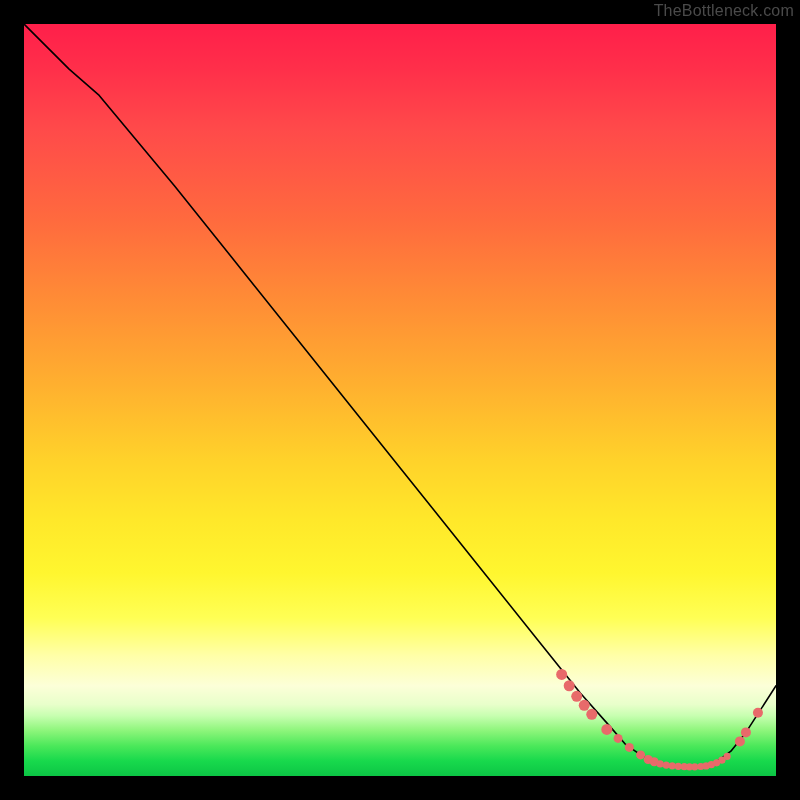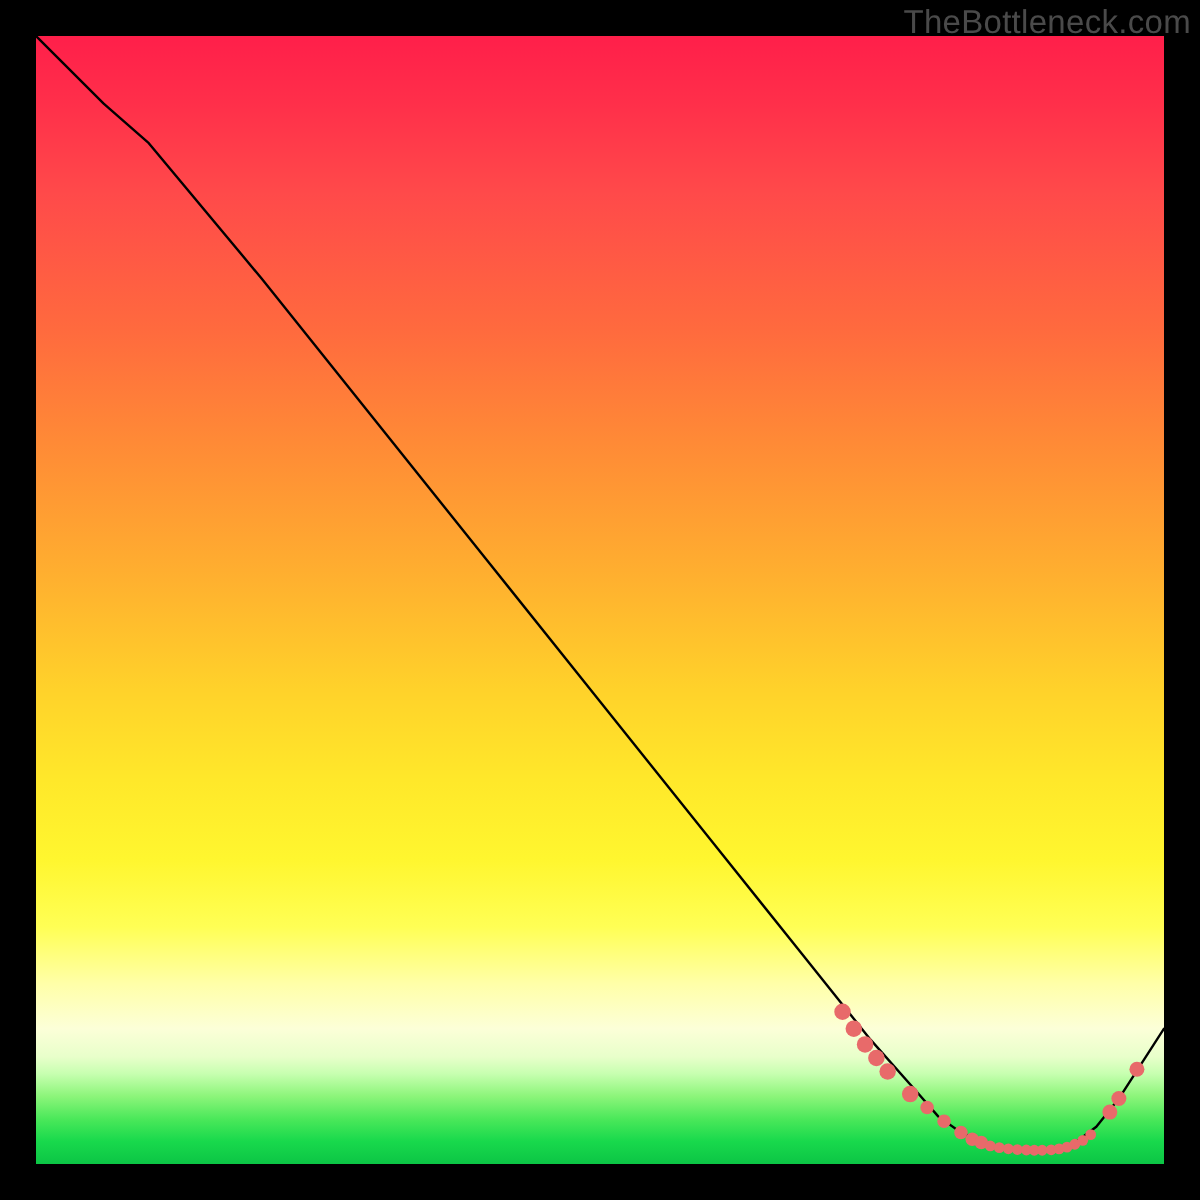--- a/index.html
+++ b/index.html
@@ -8,21 +8,21 @@
     position: relative;
     width: 800px;
     height: 800px;
     background: #000;
   }
   .watermark {
     position: absolute;
     top: 2px;
     right: 6px;
     font-family: Arial, Helvetica, sans-serif;
-    font-size: 22px;
+    font-size: 16px;
     color: #4a4a4a;
     letter-spacing: 0.2px;
     z-index: 50;
   }
   .plot {
     position: absolute;
     left: 24px;
     top: 24px;
     width: 752px;
     height: 752px;

